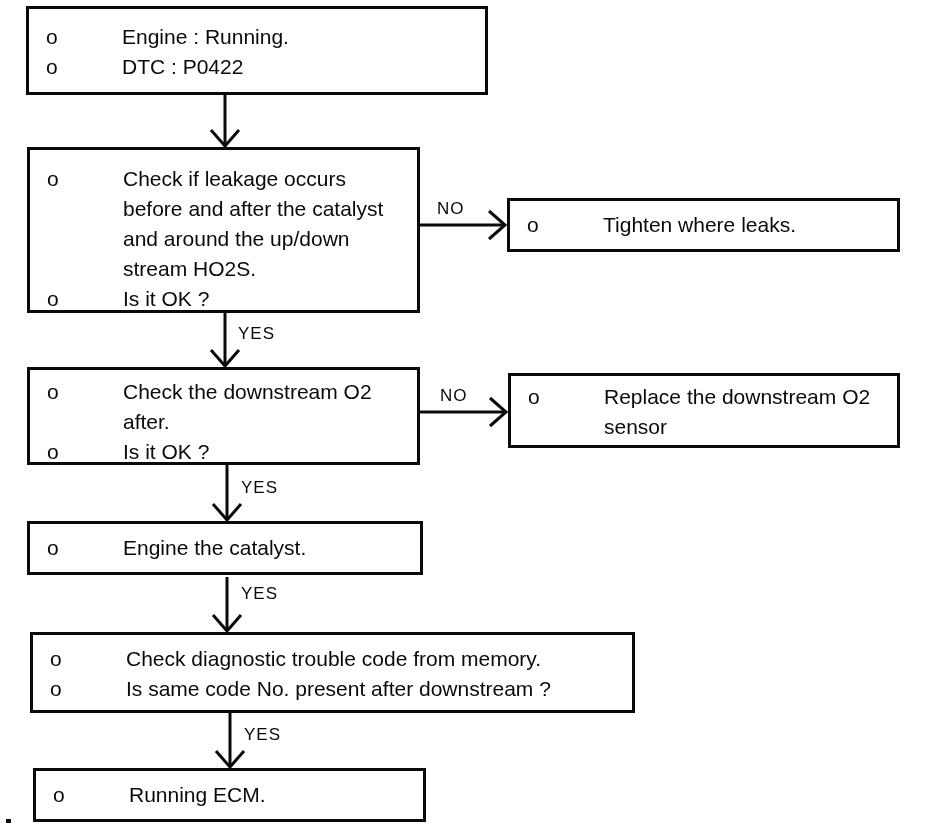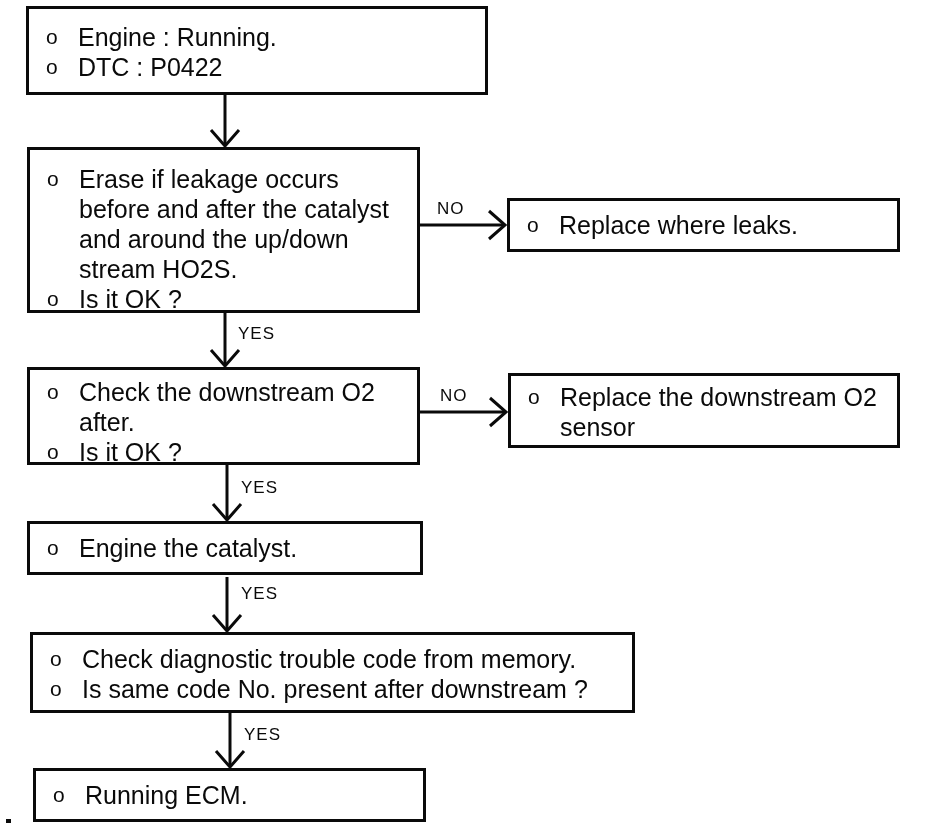--- a/index.html
+++ b/index.html
@@ -36,23 +36,24 @@
   }
   .bullet {
     flex: 0 0 32px;
     width: 32px;
     font-size: 21px;
     line-height: 30px;
     white-space: nowrap;
   }
   .text {
     flex: 1 1 auto;
-    font-size: 25px;
+    font-size: 21px;
     line-height: 30px;
     white-space: pre-line;
+    margin-left: 44px;
   }
   .edge-label {
     position: absolute;
     font-size: 17px;
     line-height: 24px;
     letter-spacing: 1px;
     white-space: nowrap;
   }
   .stray {
     position: absolute;
@@ -106,35 +107,35 @@
     </div>
     <div class="item">
       <span class="bullet">o</span>
       <span class="text">DTC : P0422</span>
     </div>
   </div>
 
   <div class="node" style="left:27px; top:147px; width:393px; height:166px; padding:14px 4px 0 17px;">
     <div class="item">
       <span class="bullet">o</span>
-      <span class="text">Erase if leakage occurs
+      <span class="text">Check if leakage occurs
 before and after the catalyst
 and around the up/down
 stream HO2S.</span>
     </div>
     <div class="item">
       <span class="bullet">o</span>
       <span class="text">Is it OK ?</span>
     </div>
   </div>
 
   <div class="node" style="left:507px; top:198px; width:393px; height:54px; padding:9px 4px 0 17px;">
     <div class="item">
       <span class="bullet">o</span>
-      <span class="text">Replace where leaks.</span>
+      <span class="text">Tighten where leaks.</span>
     </div>
   </div>
 
   <div class="node" style="left:27px; top:367px; width:393px; height:98px; padding:7px 4px 0 17px;">
     <div class="item">
       <span class="bullet">o</span>
       <span class="text">Check the downstream O2
 after.</span>
     </div>
     <div class="item">

